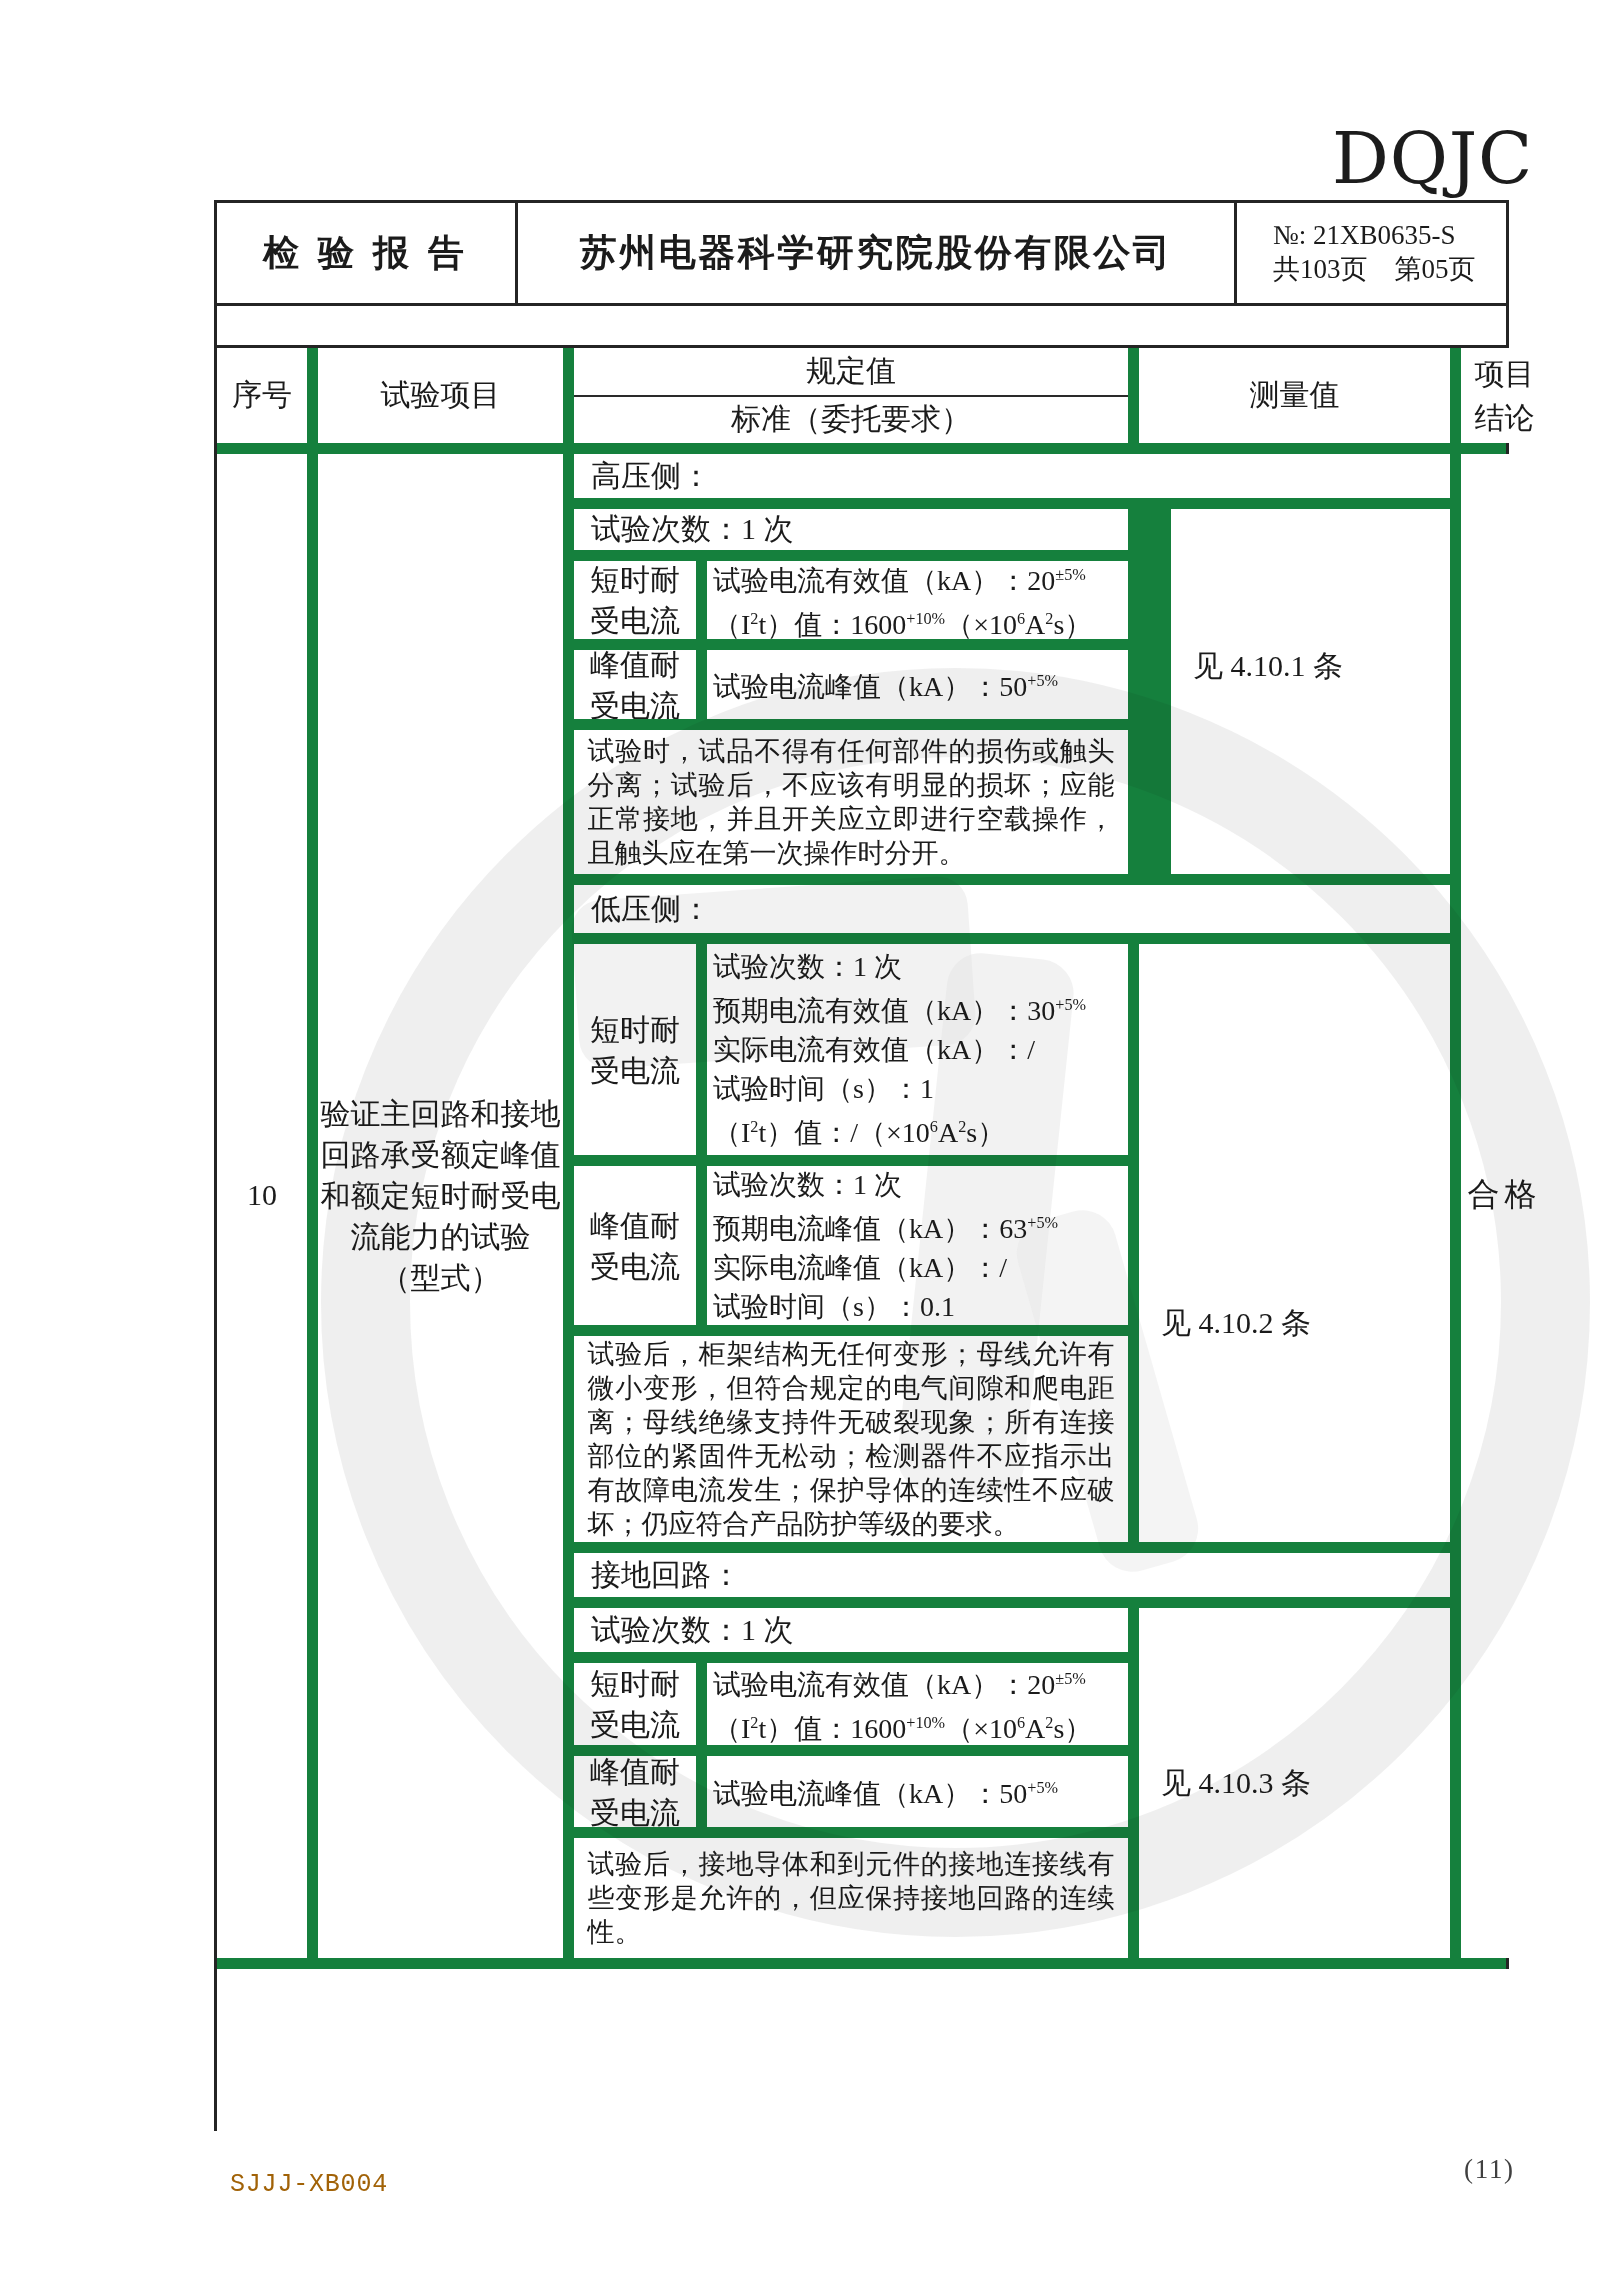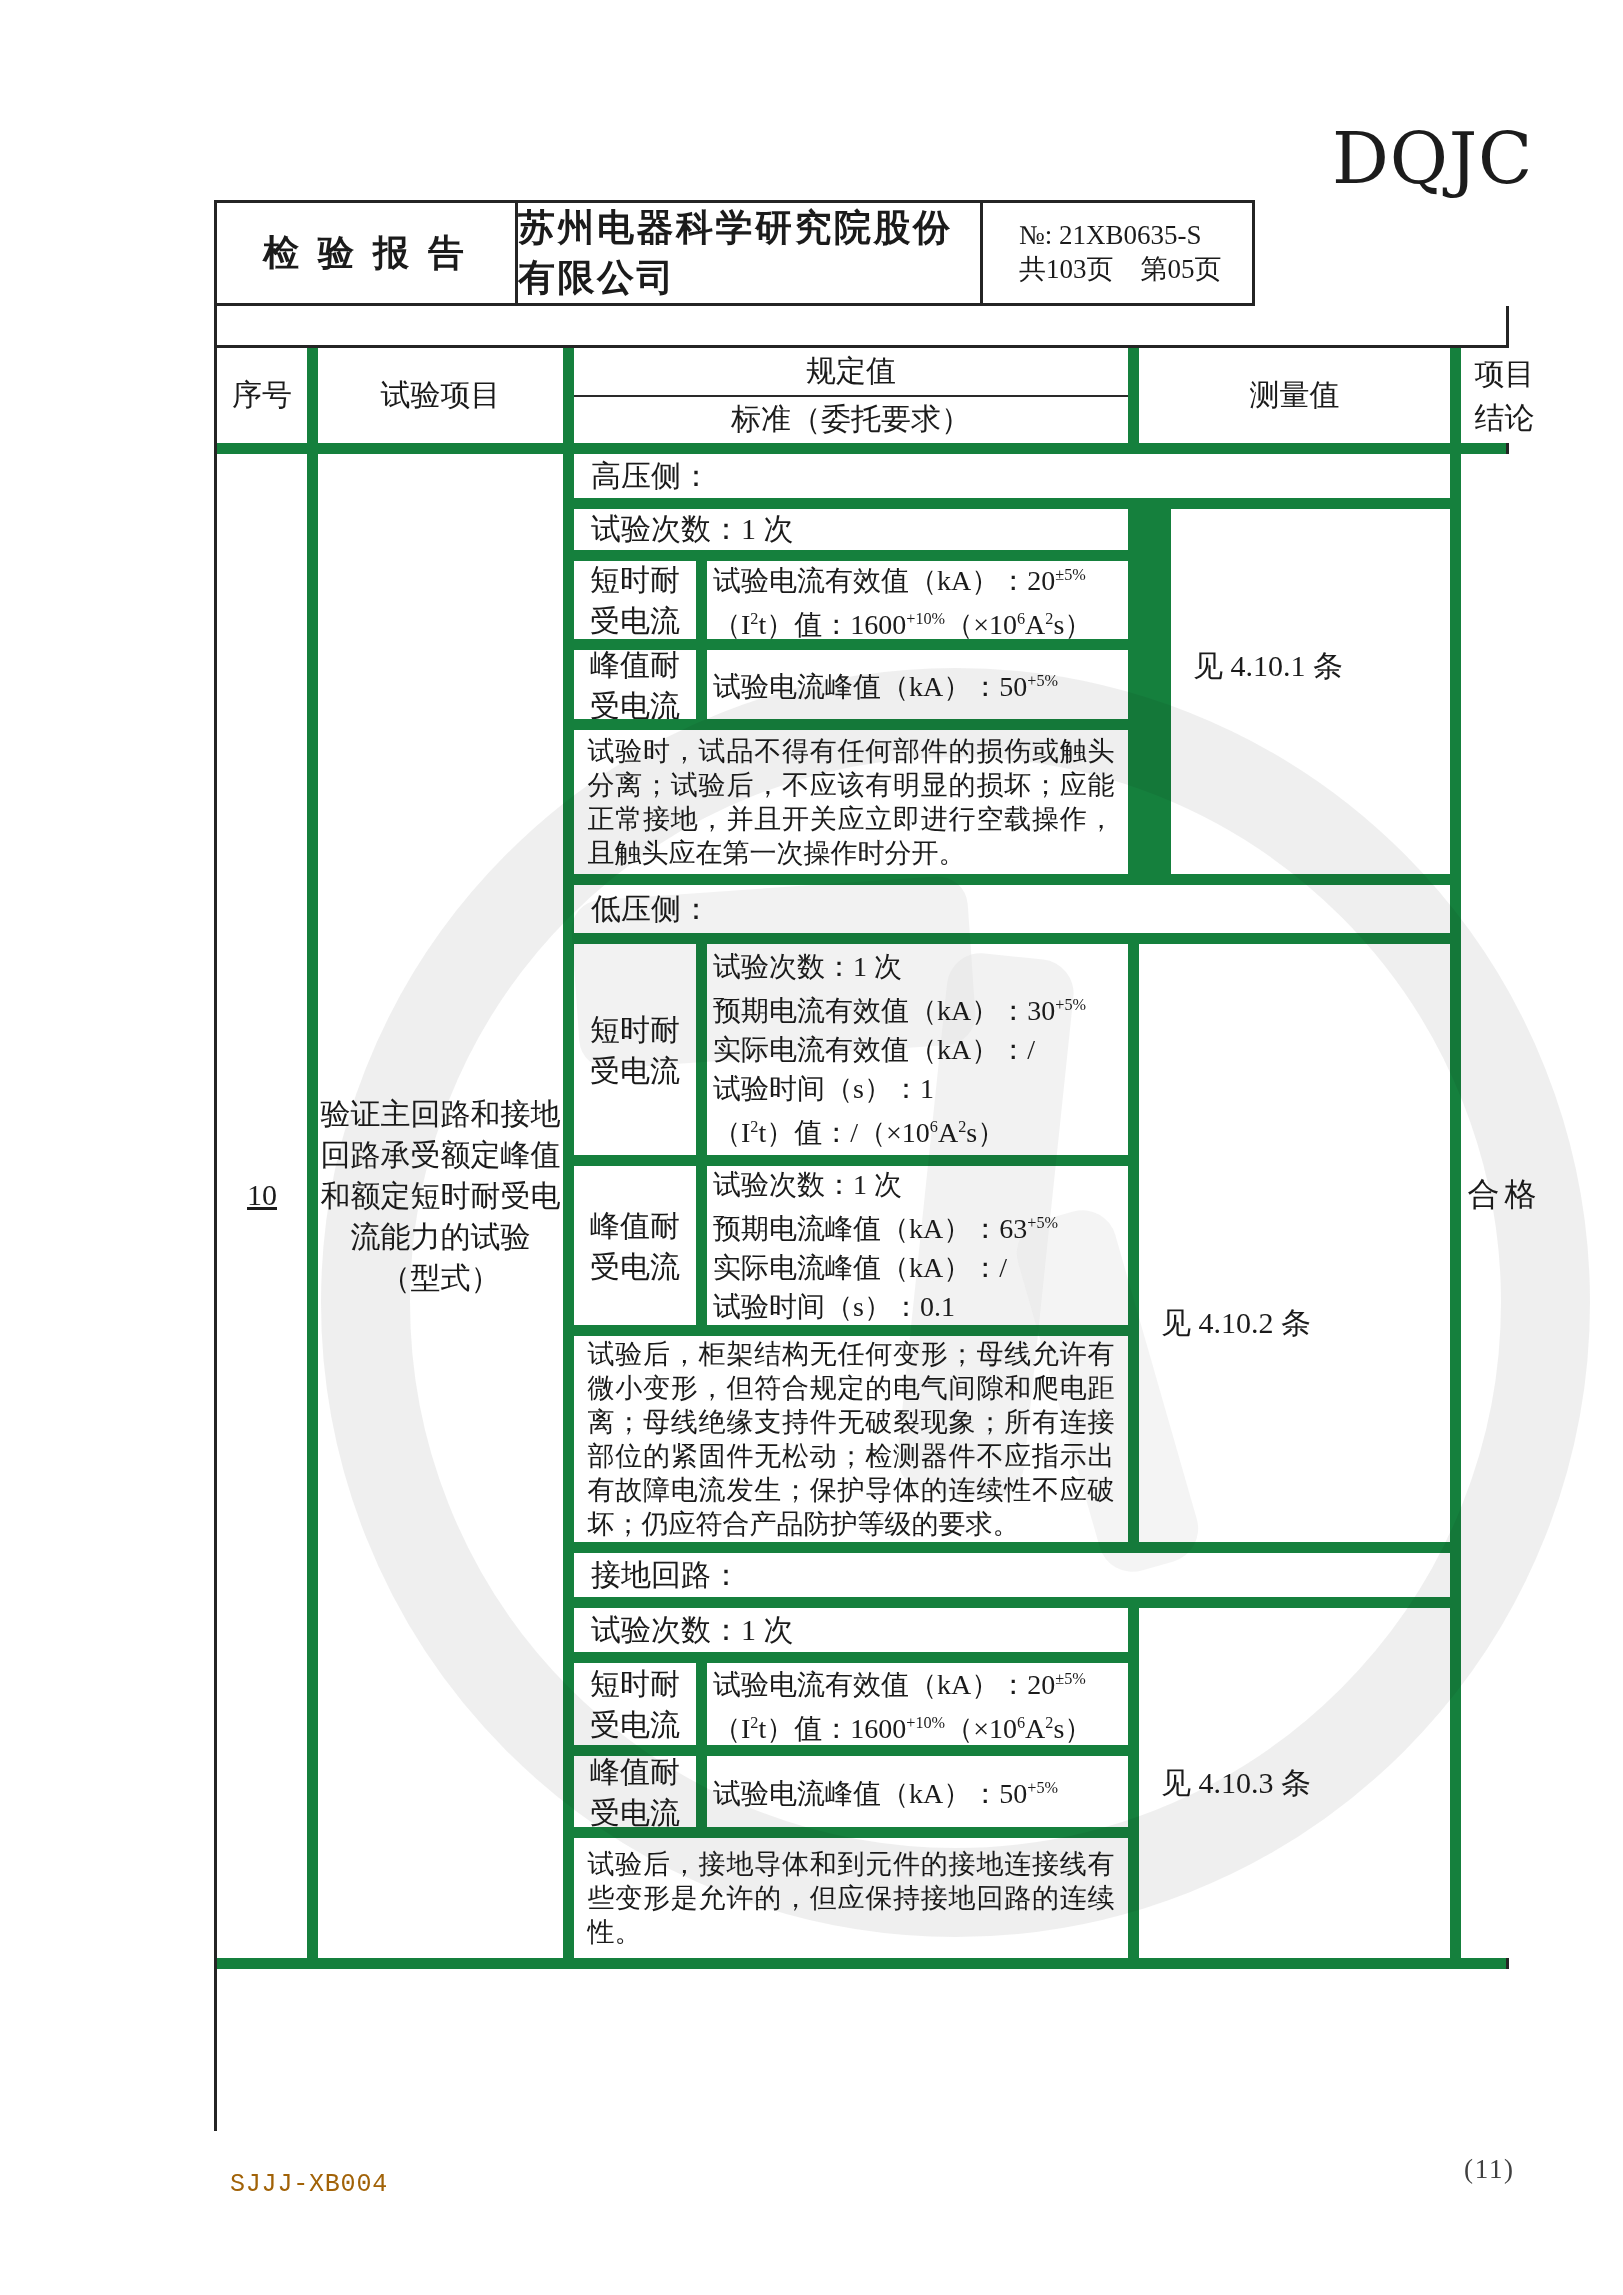--- a/index.html
+++ b/index.html
@@ -16,21 +16,21 @@
              border-radius:34px;opacity:.5;transform:rotate(6deg);}
   .wm-bar-v2{position:absolute;left:1057px;top:1209px;width:101px;height:364px;background:#e7e7e7;
              border-radius:34px;opacity:.45;transform:rotate(-16deg);}
 
   
   .dqjc{position:absolute;left:1332px;top:123px;width:186px;text-align:center;
         font-family:"DejaVu Serif","Liberation Serif",serif;font-size:71px;line-height:1;
         letter-spacing:0.8px;color:#1c1c1c;}
 
   
-  .header-box{position:absolute;left:214px;top:200px;width:1041px;height:106px;
+  .header-box{position:absolute;left:214px;top:200px;width:1295px;height:106px;
               border:3.4px solid #242424;box-sizing:border-box;display:flex;background:#fff;}
   .hb-title{width:298px;display:flex;align-items:center;justify-content:center;
             font-size:36px;font-weight:700;letter-spacing:5px;}
   .hb-company{flex:1;display:flex;align-items:center;justify-content:center;
               border-left:3.4px solid #242424;border-right:3.4px solid #242424;
               font-size:37px;font-weight:600;letter-spacing:2.5px;}
   .hb-no{width:269px;display:flex;flex-direction:column;justify-content:center;
          padding-left:36px;box-sizing:border-box;font-size:27px;}
 
   .gap-strip{position:absolute;left:214px;top:306px;width:1295px;height:39px;box-sizing:border-box;
@@ -45,21 +45,21 @@
   .center{display:flex;align-items:center;justify-content:center;text-align:center;}
   .h-label{font-size:30px;}
   .pre{white-space:pre-line;}
 
   .h-spec-wrap{display:flex;flex-direction:column;}
   .h-spec-top{flex:1;display:flex;align-items:center;justify-content:center;font-size:30px;
               border-bottom:2.5px solid #2a2a2a;}
   .h-spec-bot{flex:1;display:flex;align-items:center;justify-content:center;font-size:30px;}
   .h-concl{line-height:44px;font-size:30px;}
 
-  .b-seq{display:flex;align-items:center;justify-content:center;font-size:30px;padding-bottom:22px;text-decoration:underline;}
+  .b-seq{display:flex;align-items:center;justify-content:center;font-size:30px;padding-bottom:22px;}
   .b-item{display:flex;align-items:center;justify-content:center;text-align:center;
           font-size:30px;line-height:41px;padding-bottom:22px;}
   .b-concl{display:flex;align-items:center;justify-content:center;font-size:32px;
            letter-spacing:5px;padding-bottom:22px;}
 
   .banner{display:flex;align-items:center;padding-left:17px;font-size:30px;}
   .times{display:flex;align-items:center;padding-left:17px;font-size:30px;}
   .label{display:flex;align-items:center;justify-content:center;text-align:center;
          font-size:30px;line-height:41px;}
   .val{display:flex;flex-direction:column;justify-content:center;padding-left:6px;

